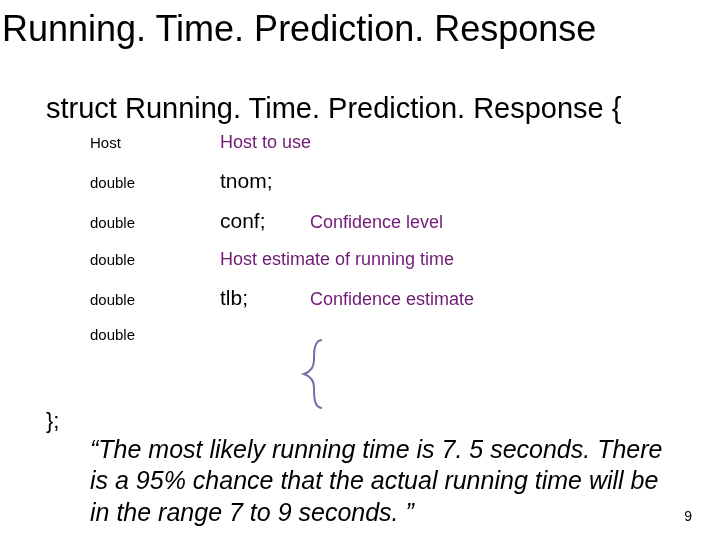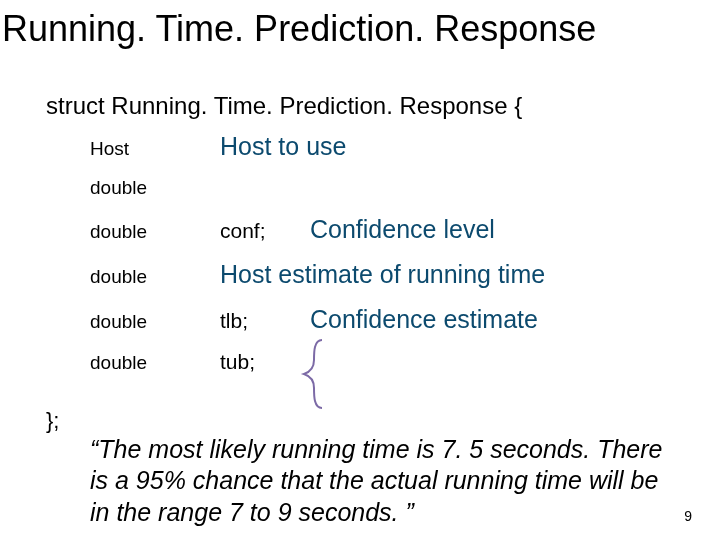--- a/index.html
+++ b/index.html
@@ -25,43 +25,43 @@
     right: 10px;
     font-size: 36px;
     font-weight: 400;
     letter-spacing: 0px;
     white-space: nowrap;
   }
   .struct-line {
     position: absolute;
     top: 92px;
     left: 46px;
-    font-size: 24px;
+    font-size: 29px;
   }
   .table {
     position: absolute;
     top: 132px;
     left: 90px;
   }
   .table .trow {
     display: flex;
     align-items: baseline;
     margin-bottom: 16px;
   }
   .col-type {
     width: 130px;
-    font-size: 19px;
+    font-size: 15px;
   }
   .col-name {
     width: 90px;
     font-size: 21px;
   }
   .col-desc {
-    font-size: 25px;
-    color: #0c4a6e;
+    font-size: 18px;
+    color: #701a75;
   }
   .brace {
     position: absolute;
     left: 300px;
     top: 338px;
     width: 26px;
     height: 72px;
     pointer-events: none;
   }
   .close-struct {
@@ -97,38 +97,38 @@
 
   <div class="struct-line">struct Running. Time. Prediction. Response {</div>
 
   <div class="table">
     <div class="trow">
       <div class="col-type">Host</div>
       <div class="col-desc">Host to use</div>
     </div>
     <div class="trow">
       <div class="col-type">double</div>
+      <div class="col-name">tnom;</div>
     </div>
     <div class="trow">
       <div class="col-type">double</div>
       <div class="col-name">conf;</div>
       <div class="col-desc">Confidence level</div>
     </div>
     <div class="trow">
       <div class="col-type">double</div>
       <div class="col-desc">Host estimate of running time</div>
     </div>
     <div class="trow">
       <div class="col-type">double</div>
       <div class="col-name">tlb;</div>
       <div class="col-desc">Confidence estimate</div>
     </div>
     <div class="trow" style="margin-bottom:0">
       <div class="col-type">double</div>
-      <div class="col-name">tub;</div>
     </div>
   </div>
 
   <svg class="brace" viewBox="0 0 26 72">
     <path d="M22 2 C14 2 14 14 14 22 C14 30 10 34 4 36 C10 38 14 42 14 50 C14 58 14 70 22 70" fill="none" stroke="#7c6aa6" stroke-width="2"></path>
   </svg>
 
   <div class="close-struct">};</div>
 
   <div class="quote">“The most likely running time is 7. 5 seconds.  There is a 95% chance that the actual running time will be in the range 7 to 9 seconds. ”</div>

